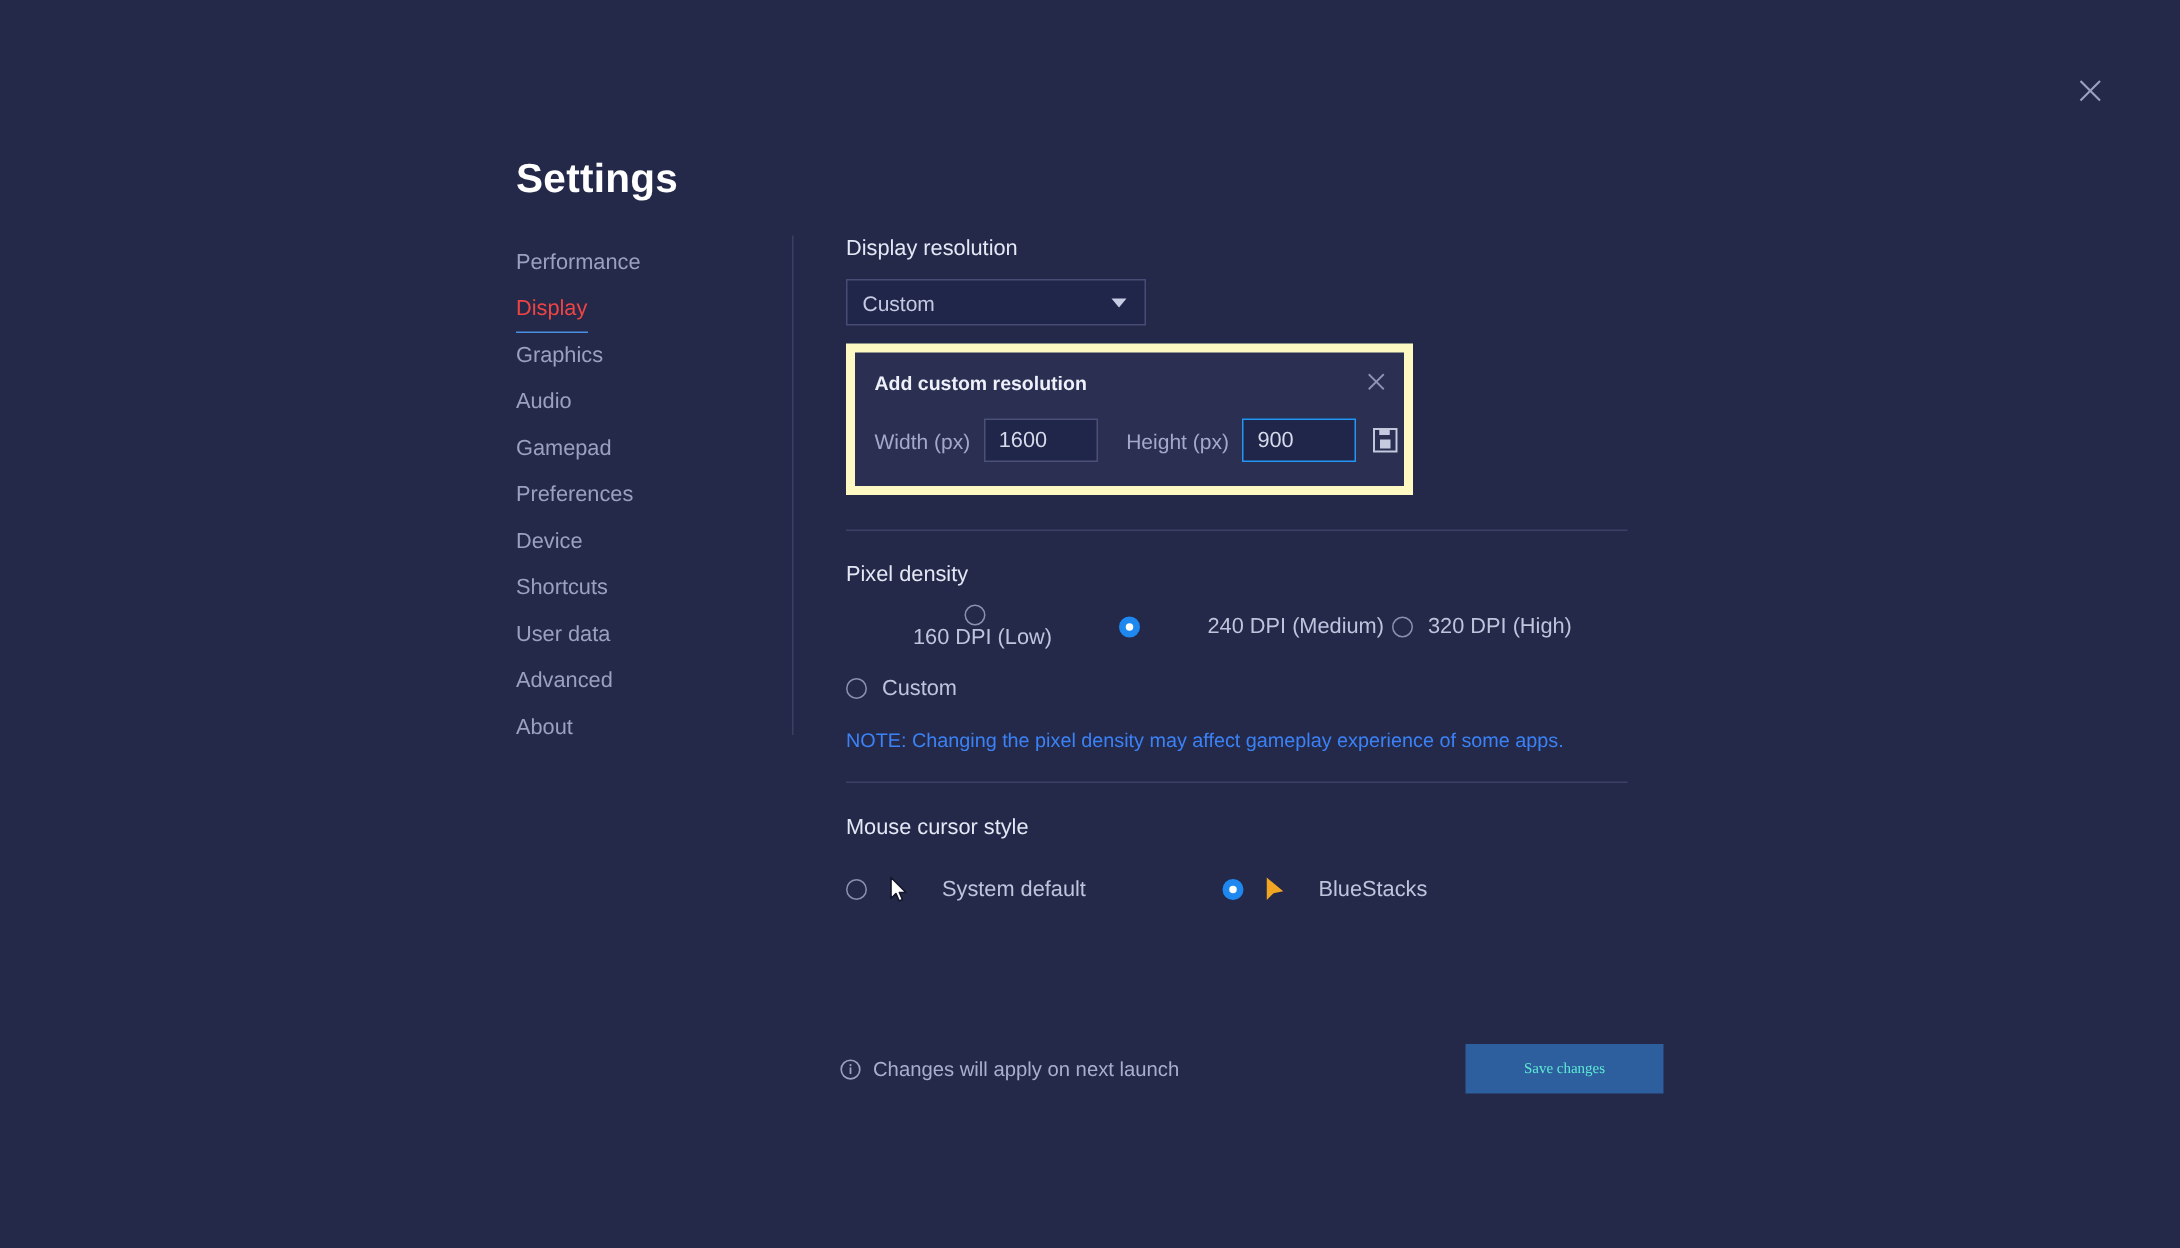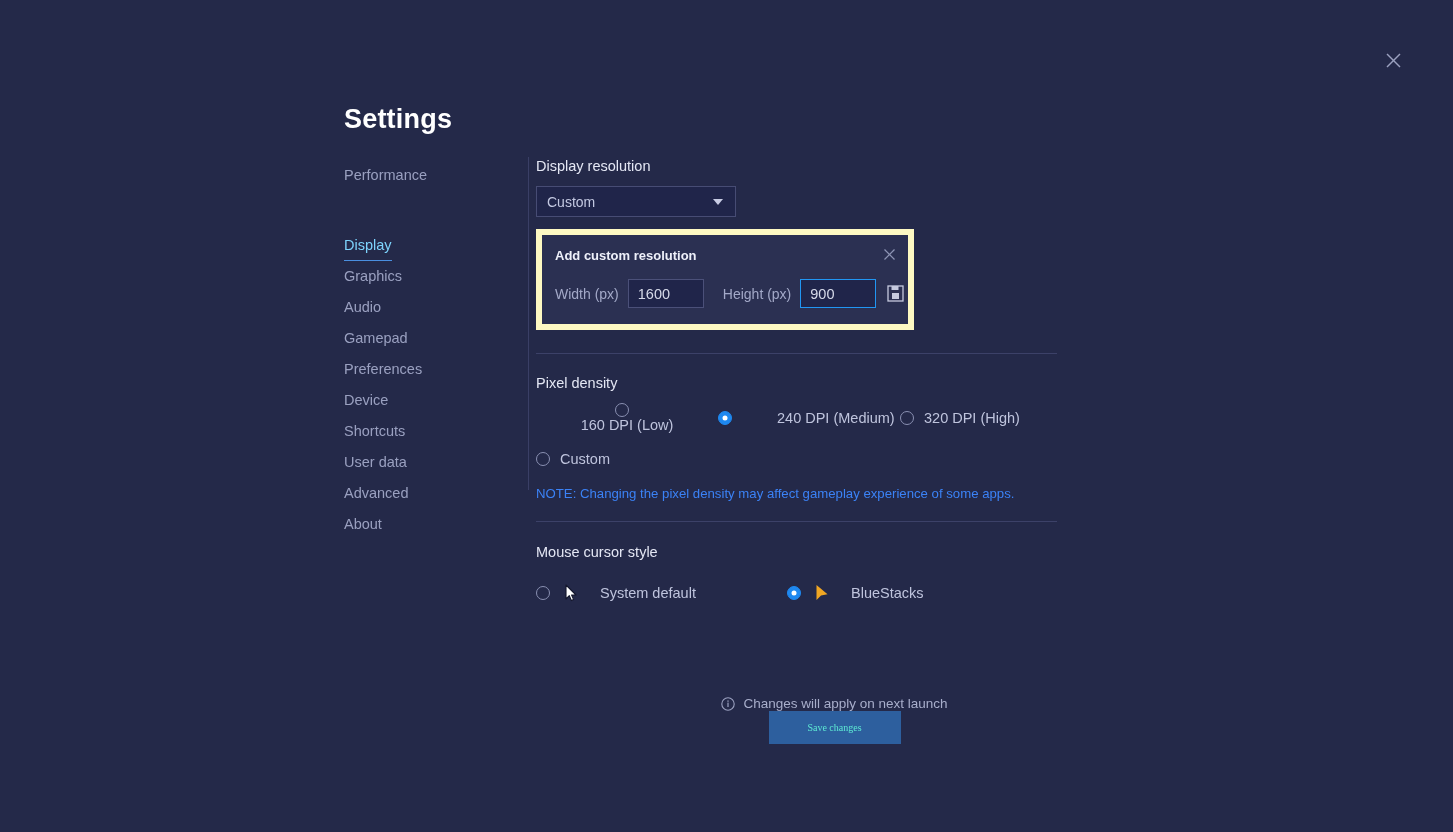--- a/index.html
+++ b/index.html
@@ -50,36 +50,36 @@
   }
   .side-item {
     font-size: 14.5px;
     color: #9aa0c0;
     height: 31px;
     line-height: 23px;
     cursor: pointer;
     white-space: nowrap;
   }
   .side-item .lbl { display: inline-block; padding-bottom: 3px; }
-  .side-item.active { color: #7dd3fc; margin-top: 39px; }
+  .side-item.active { color: #ef4444; }
   .side-item.active .lbl { border-bottom: 1.5px solid #4a8fe0; }
 
   #v-divider {
     position: absolute;
     left: 528px;
     top: 157px;
     width: 1px;
     height: 333px;
     background: #3a3f66;
   }
 
   
   #content {
     position: absolute;
-    left: 536px;
+    left: 564px;
     top: 158px;
     width: 560px;
   }
   .section-title {
     font-size: 14.5px;
     color: #e4e7f4;
     margin-bottom: 12px;
   }
 
   
@@ -212,21 +212,20 @@
 
   
   #footer {
     position: absolute;
     left: 560px;
     top: 696px;
     width: 549px;
     display: flex;
     align-items: center;
     justify-content: space-between;
-    flex-direction: column;
   }
   #footer-note {
     display: flex;
     align-items: center;
     font-size: 13.5px;
     color: #a8aecb;
   }
   #info-icon { margin-right: 8px; display: flex; align-items: center; }
   #save-changes {
     background: #2d5f9e;

